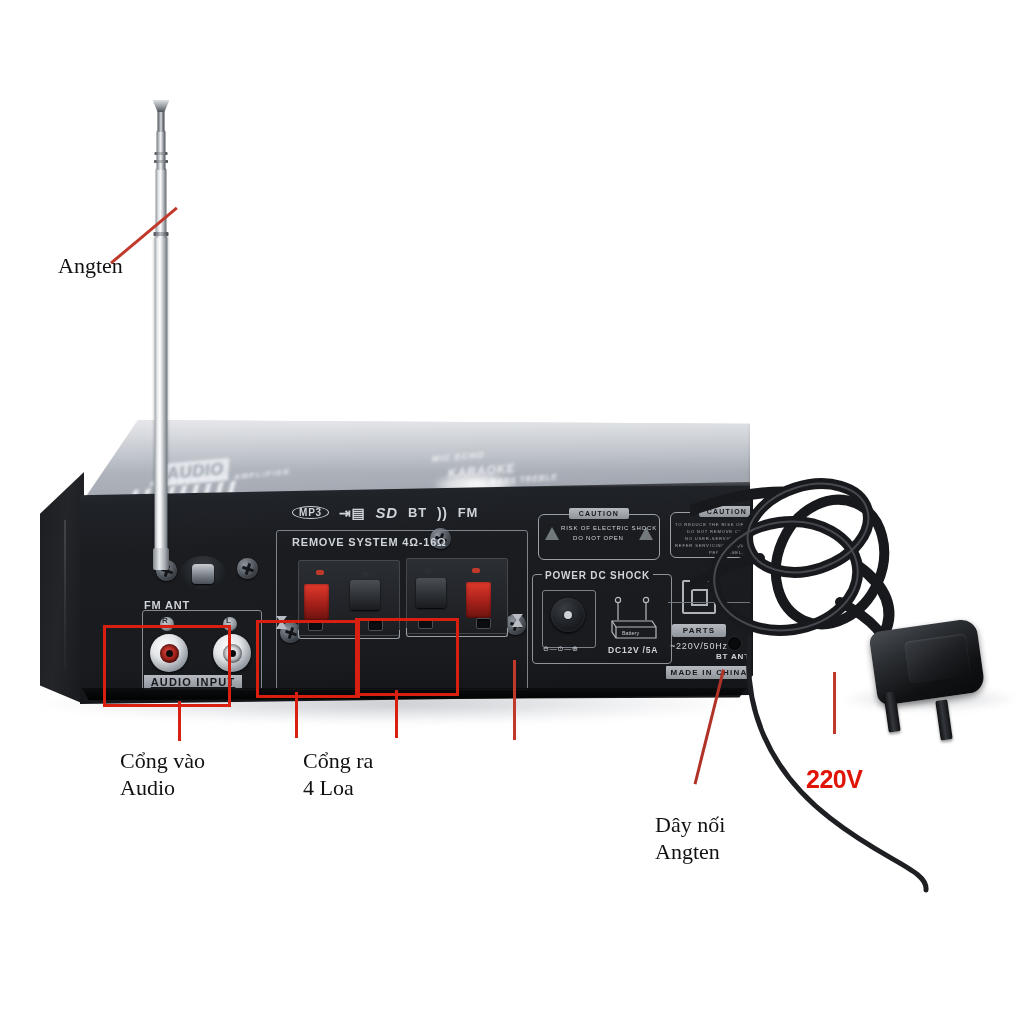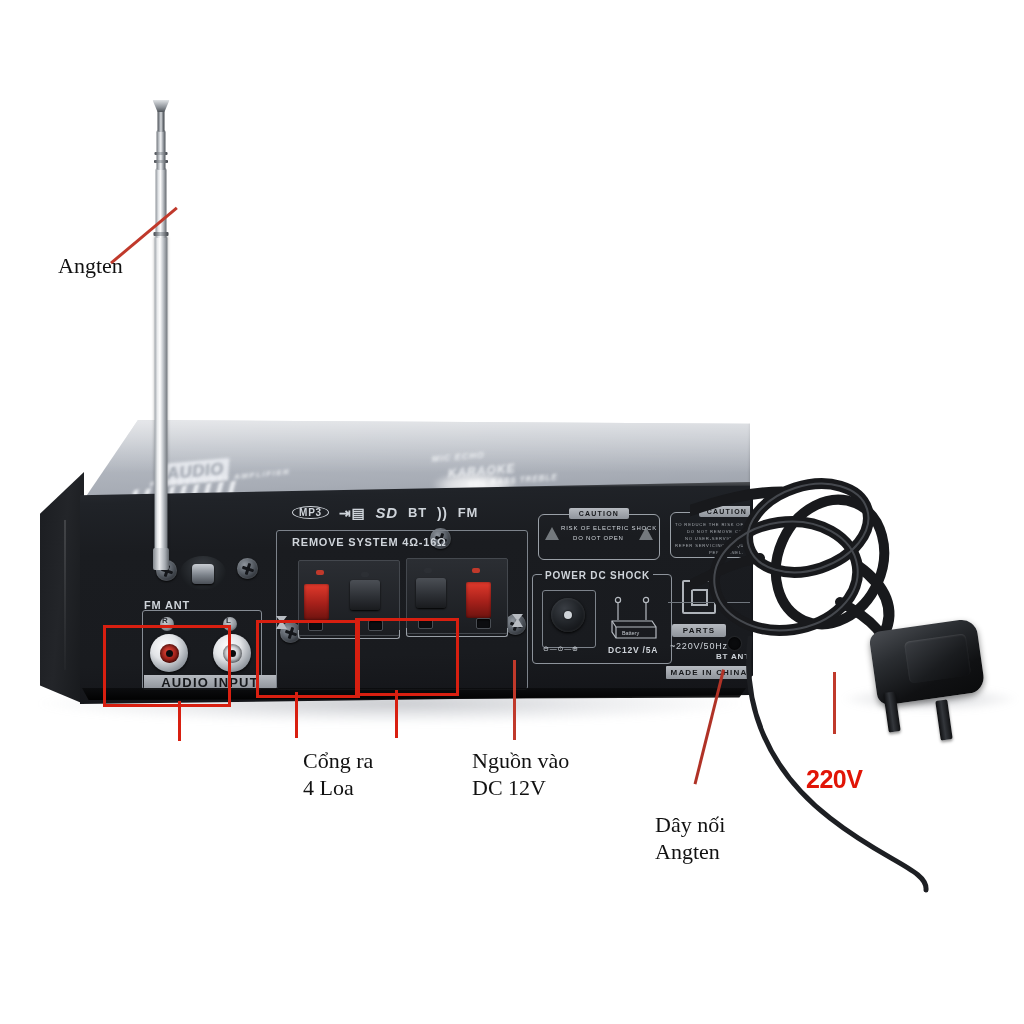--- a/index.html
+++ b/index.html
@@ -230,21 +230,21 @@
       <div class="panel-txt" style="left:82px;top:134px;font-size:8px;color:#2b2e33;font-weight:700;">R</div>
       <div class="panel-txt" style="left:146px;top:134px;font-size:8px;color:#2b2e33;font-weight:700;">L</div>
 
       <div class="rca red" style="left:70px;top:152px;">
           <i></i>
         </div>
       <div class="rca white" style="left:133px;top:152px;">
           <i></i>
         </div>
 
-      <div class="silver-strip" style="left:64px;top:193px;width:132px;height:14px;font-size:13px;">AUDIO INPUT</div>
+      <div class="silver-strip" style="left:64px;top:193px;width:98px;height:14px;font-size:11px;text-decoration:underline;">AUDIO INPUT</div>
 
       <div class="panel-txt" style="left:212px;top:22px;font-size:13px;font-weight:700;display:flex;align-items:center;gap:10px;">
         <span style="border:1.5px solid #cfd4da;border-radius:50%;padding:0 6px;font-size:10px;">MP3</span>
         <span style="font-size:14px;">⇥▤</span>
         <span style="font-size:15px;font-style:italic;">SD</span>
         <span>BT</span>
         <span style="font-size:14px;">))</span>
         <span>FM</span>
       </div>
 
@@ -374,31 +374,31 @@
     </div>
     <div class="prong" style="left:196px;top:222px;transform:rotate(-8deg);"></div>
     <div class="prong" style="left:248px;top:230px;transform:rotate(-8deg);"></div>
   </div>
 
   <div class="ann-line" style="left:110px;top:262px;width:86px;height:3px;transform:rotate(-40deg);"></div>
   <div class="label" style="left:58px;top:253px;">Angten</div>
 
   <div class="ann-box" style="left:103px;top:625px;width:122px;height:76px;"></div>
   <div class="ann-vline" style="left:178px;top:701px;height:40px;"></div>
+  <div class="label" style="left:120px;top:748px;">Cổng vào
+Audio</div>
 
   <div class="ann-box" style="left:256px;top:620px;width:98px;height:72px;"></div>
   <div class="ann-box" style="left:355px;top:618px;width:98px;height:72px;"></div>
   <div class="ann-vline" style="left:295px;top:692px;height:46px;"></div>
   <div class="ann-vline" style="left:395px;top:690px;height:48px;"></div>
   <div class="label" style="left:303px;top:748px;">Cổng ra
 4 Loa</div>
 
   <div class="ann-vline" style="left:513px;top:660px;height:80px;background:#c0392b;"></div>
-  <div class="label" style="left:472px;top:748px;">Nguồn vào
-DC 12V</div>
 
   <div class="ann-line" style="left:725px;top:670px;width:118px;height:3px;transform:rotate(104deg);background:#b03226;"></div>
   <div class="label" style="left:655px;top:812px;">Dây nối
 Angten</div>
 
   <div class="ann-vline" style="left:833px;top:672px;height:62px;background:#c0392b;"></div>
   <div class="label-red" style="left:806px;top:765px;">220V</div>
 
 </div>
 

